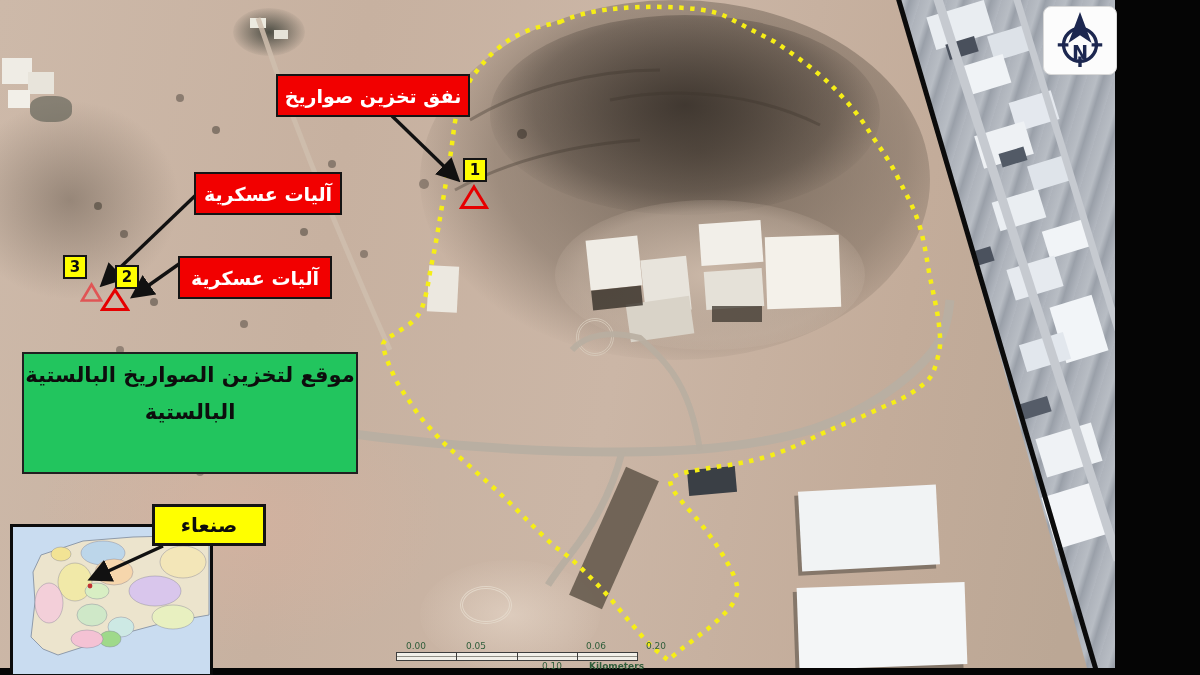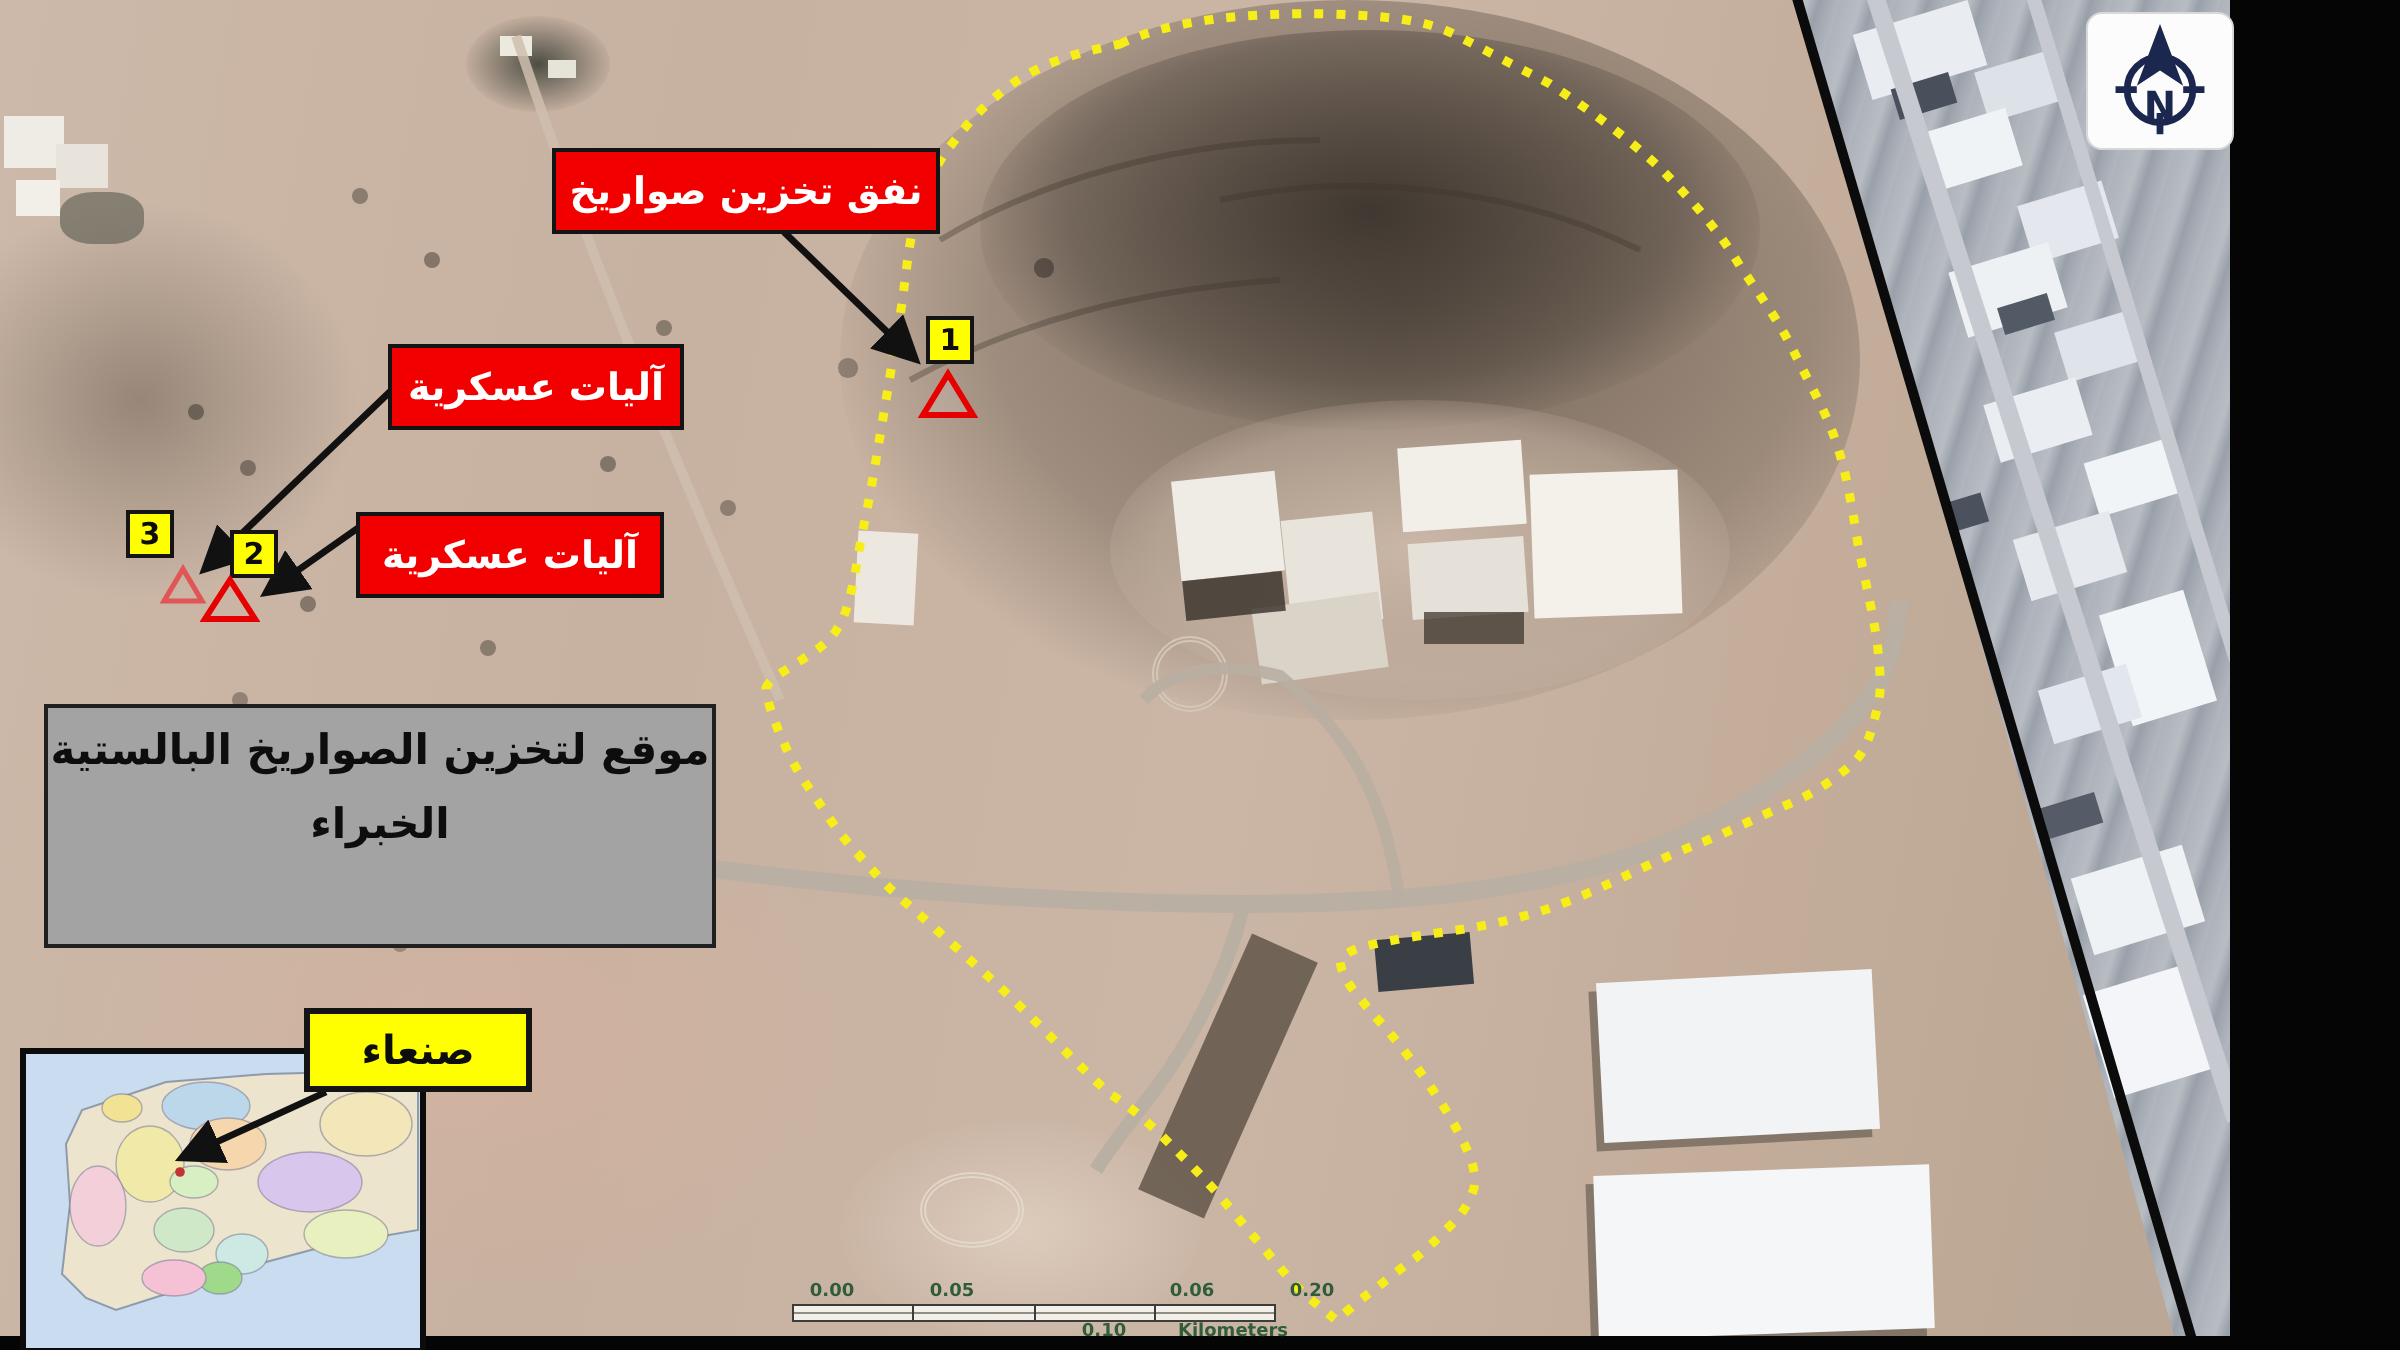--- a/index.html
+++ b/index.html
@@ -30,35 +30,35 @@
     242px 322px 0 2px rgba(62,56,48,.45),422px 182px 0 3px rgba(62,56,48,.4),
     118px 348px 0 2px rgba(62,56,48,.4),308px 436px 0 2px rgba(62,56,48,.38),
     198px 470px 0 2px rgba(62,56,48,.35),520px 132px 0 3px rgba(45,40,34,.5);}
   .ring{border-radius:50%;border:3px double rgba(214,202,186,.9);}
   .b{position:absolute;}
   .bands{background:#050505;}
   
   .redbox{background:#f20000;border:2px solid #141414;color:#fff;font-weight:bold;
     display:flex;align-items:center;justify-content:center;text-align:center;
     font-size:19px;letter-spacing:1px;box-sizing:border-box;}
-  .whitebox{background:#a3a3a3;border:2px solid #202020;color:#0d0d0d;font-weight:bold;
+  .whitebox{background:#22c55e;border:2px solid #202020;color:#0d0d0d;font-weight:bold;
     text-align:center;font-size:21px;line-height:37px;box-sizing:border-box;padding-top:3px;}
   .ylbox{background:#ffff00;border:2px solid #141414;color:#0d0d0d;font-weight:bold;
     display:flex;align-items:center;justify-content:center;box-sizing:border-box;}
   .num{width:24px;height:24px;font-size:15px;}
   .sanaa{font-size:20px;border-width:3px;}
   .jfc{background:#d6d6d6;border:2px solid #4e4e4e;color:#1d1d1d;font-weight:bold;
     font-size:17px;letter-spacing:.5px;display:flex;align-items:center;justify-content:center;
     box-sizing:border-box;}
   .compass-box{background:#fcfcfc;border:1px solid #d8d8d8;border-radius:8px;
     display:flex;align-items:center;justify-content:center;}
   
   .scalebar{width:256px;height:32px;}
   .sb-ticks{position:relative;height:10px;}
-  .sb-ticks span{position:absolute;transform:translateX(-50%);font-size:9px;color:#2f5d3a;font-weight:bold;padding-left:40px;}
+  .sb-ticks span{position:absolute;transform:translateX(-50%);font-size:9px;color:#2f5d3a;font-weight:normal;padding-left:40px;}
   .sb-bar{position:absolute;left:8px;top:11px;width:240px;height:7px;border:1px solid #3c3c3c;
     display:flex;background:#efede6;}
   .sb-bar i{flex:1;border-right:1px solid #3c3c3c;
     background:linear-gradient(to bottom,#f2f0e9 40%,#8f8d84 40%,#8f8d84 58%,#f2f0e9 58%);}
   .sb-bar i:last-child{border-right:none;}
   .sb-unit{position:absolute;left:0;top:20px;width:256px;text-align:right;font-size:9px;
     color:#2f5d3a;font-weight:bold;}
   svg{display:block;}
   .overlay{pointer-events:none;}
 </style>
@@ -208,21 +208,21 @@
   </div>
   <div class="abs redbox" dir="rtl" style="left:194px;top:172px;width:148px;height:43px;">
     <span>آليات عسكرية</span>
   </div>
   <div class="abs redbox" dir="rtl" style="left:178px;top:256px;width:154px;height:43px;">
     <span>آليات عسكرية</span>
   </div>
 
   <div class="abs whitebox" dir="rtl" style="left:22px;top:352px;width:336px;height:122px;">
     <div>موقع لتخزين الصواريخ البالستية</div>
-    <div>الخبراء</div>
+    <div>البالستية</div>
   </div>
 
   <div class="abs ylbox sanaa" dir="rtl" style="left:152px;top:504px;width:114px;height:42px;">
     <span>صنعاء</span>
   </div>
 
   <div class="abs ylbox num" style="left:463px;top:158px;">
     <span>1</span>
   </div>
   <svg class="abs" style="left:459px;top:184px;" width="30" height="26" viewBox="0 0 30 26">

